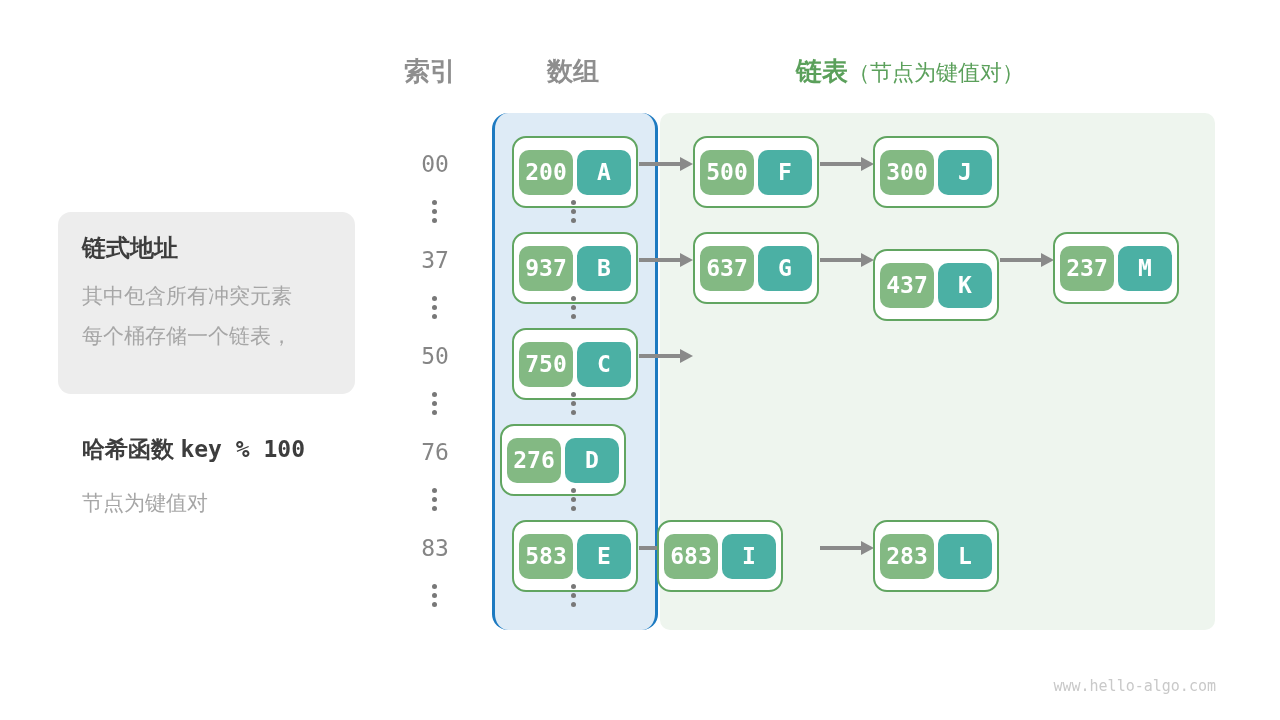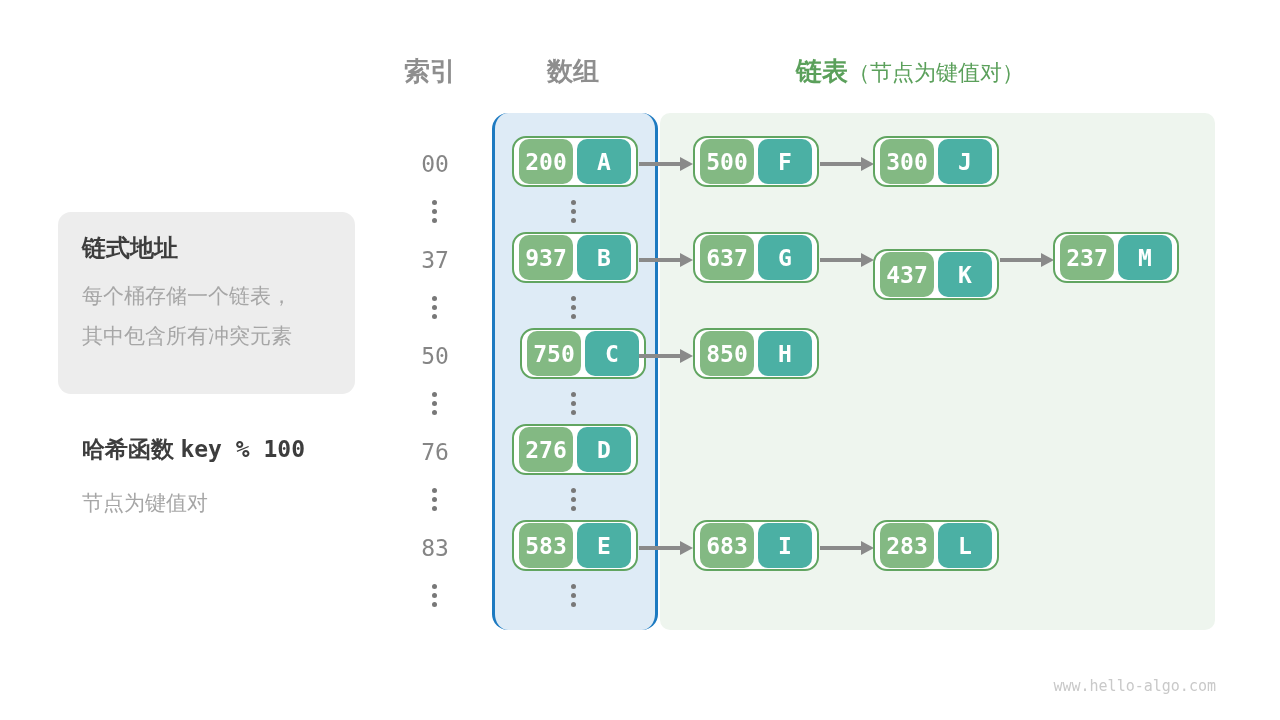--- a/index.html
+++ b/index.html
@@ -63,21 +63,21 @@
   }
 
   
   #rows{position:absolute;left:0;top:0;width:1280px;height:720px;}
   .idx{
     position:absolute;width:62px;height:56px;line-height:56px;text-align:center;
     font-family:"DejaVu Sans Mono","Liberation Mono",monospace;
     font-size:23px;color:var(--index-text);
   }
   .node{
-    position:absolute;width:126px;height:51px;box-sizing:border-box;
+    position:absolute;width:126px;height:72px;box-sizing:border-box;
     border:2.5px solid var(--node-border);border-radius:14px;background:#ffffff;
     display:flex;align-items:center;justify-content:center;gap:4px;
   }
   .cell{
     width:54px;height:45px;border-radius:10px;display:flex;align-items:center;justify-content:center;
     font-family:"DejaVu Sans Mono","Liberation Mono",monospace;font-weight:bold;
     font-size:23px;color:var(--node-text);
   }
   .cell.key{background:var(--key-cell-bg);}
   .cell.val{background:var(--value-cell-bg);}
@@ -101,22 +101,22 @@
 <div id="canvas">
 
   <div class="hdr" id="hdr-index">索引</div>
   <div class="hdr" id="hdr-array">数组</div>
   <div class="hdr" id="hdr-list">
     <span>链表</span><span class="note">（节点为键值对）</span>
   </div>
 
   <div id="chain-box">
     <div class="card-title">链式地址</div>
+    <div class="card-line">其中包含所有冲突元素</div>
     <div class="card-line">每个桶存储一个链表，</div>
-    <div class="card-line">其中包含所有冲突元素</div>
   </div>
 
   <div id="hash-note">
     <div class="hash-title">
       <span>哈希函数</span>
       <span class="mono">key % 100</span>
     </div>
     <div class="hash-line">节点为键值对</div>
   </div>
 
@@ -173,61 +173,57 @@
         <div class="dot"></div>
         <div class="dot"></div>
         <div class="dot"></div>
       </div>
       <div class="dots" style="left: 571px; top: 296px;">
         <div class="dot"></div>
         <div class="dot"></div>
         <div class="dot"></div>
       </div>
       <div class="idx" style="left: 404px; top: 328px;">50</div>
-      <div class="node" style="left: 512px; top: 328px; margin-left: 8px;">
+      <div class="node" style="left: 512px; top: 328px;">
         <div class="cell key">750</div>
         <div class="cell val">C</div>
       </div>
       <div class="arrow" style="left: 639px; top: 354px;"></div>
-      <div class="node" style="left: 693px; top: 328px;">
-        <div class="cell key">850</div>
-        <div class="cell val">H</div>
-      </div>
       <div class="dots" style="left: 432px; top: 392px;">
         <div class="dot"></div>
         <div class="dot"></div>
         <div class="dot"></div>
       </div>
       <div class="dots" style="left: 571px; top: 392px;">
         <div class="dot"></div>
         <div class="dot"></div>
         <div class="dot"></div>
       </div>
       <div class="idx" style="left: 404px; top: 424px;">76</div>
-      <div class="node" style="left: 512px; top: 424px;">
+      <div class="node" style="left: 500px; top: 424px;">
         <div class="cell key">276</div>
         <div class="cell val">D</div>
       </div>
       <div class="dots" style="left: 432px; top: 488px;">
         <div class="dot"></div>
         <div class="dot"></div>
         <div class="dot"></div>
       </div>
       <div class="dots" style="left: 571px; top: 488px;">
         <div class="dot"></div>
         <div class="dot"></div>
         <div class="dot"></div>
       </div>
       <div class="idx" style="left: 404px; top: 520px;">83</div>
       <div class="node" style="left: 512px; top: 520px;">
         <div class="cell key">583</div>
         <div class="cell val">E</div>
       </div>
       <div class="arrow" style="left: 639px; top: 546px;"></div>
-      <div class="node" style="left: 693px; top: 520px;">
+      <div class="node" style="left: 657px; top: 520px;">
         <div class="cell key">683</div>
         <div class="cell val">I</div>
       </div>
       <div class="arrow" style="left: 820px; top: 546px;"></div>
       <div class="node" style="left: 873px; top: 520px;">
         <div class="cell key">283</div>
         <div class="cell val">L</div>
       </div>
       <div class="dots" style="left: 432px; top: 584px;">
         <div class="dot"></div>

